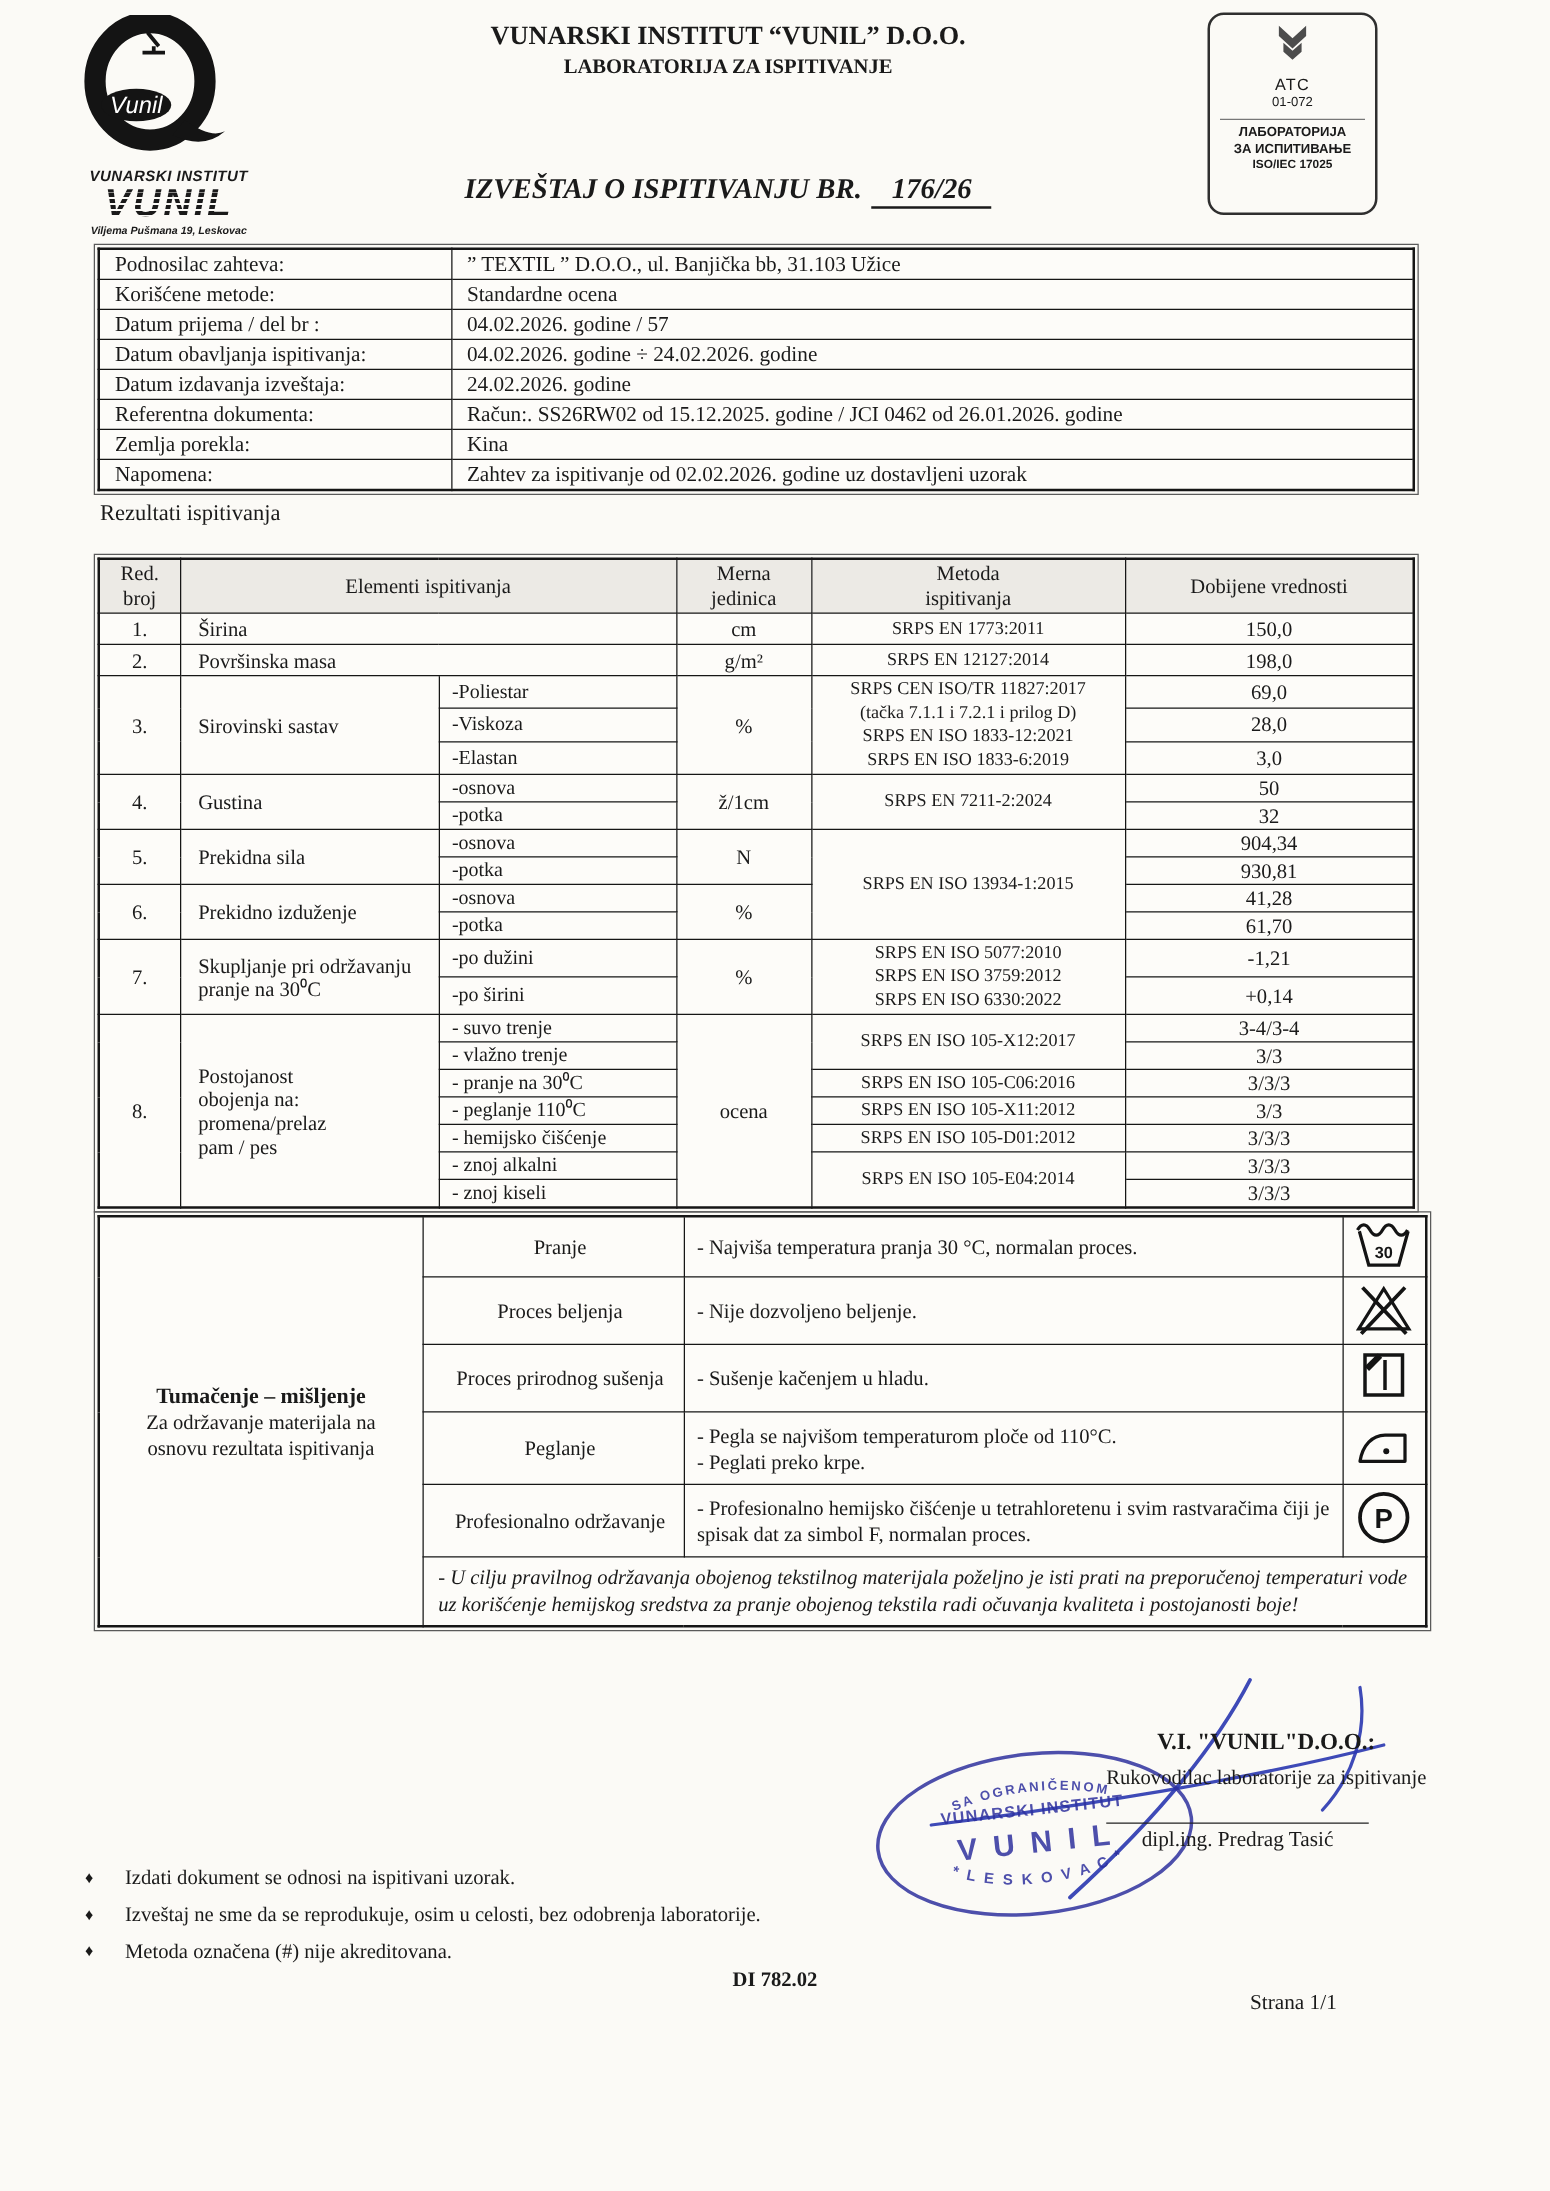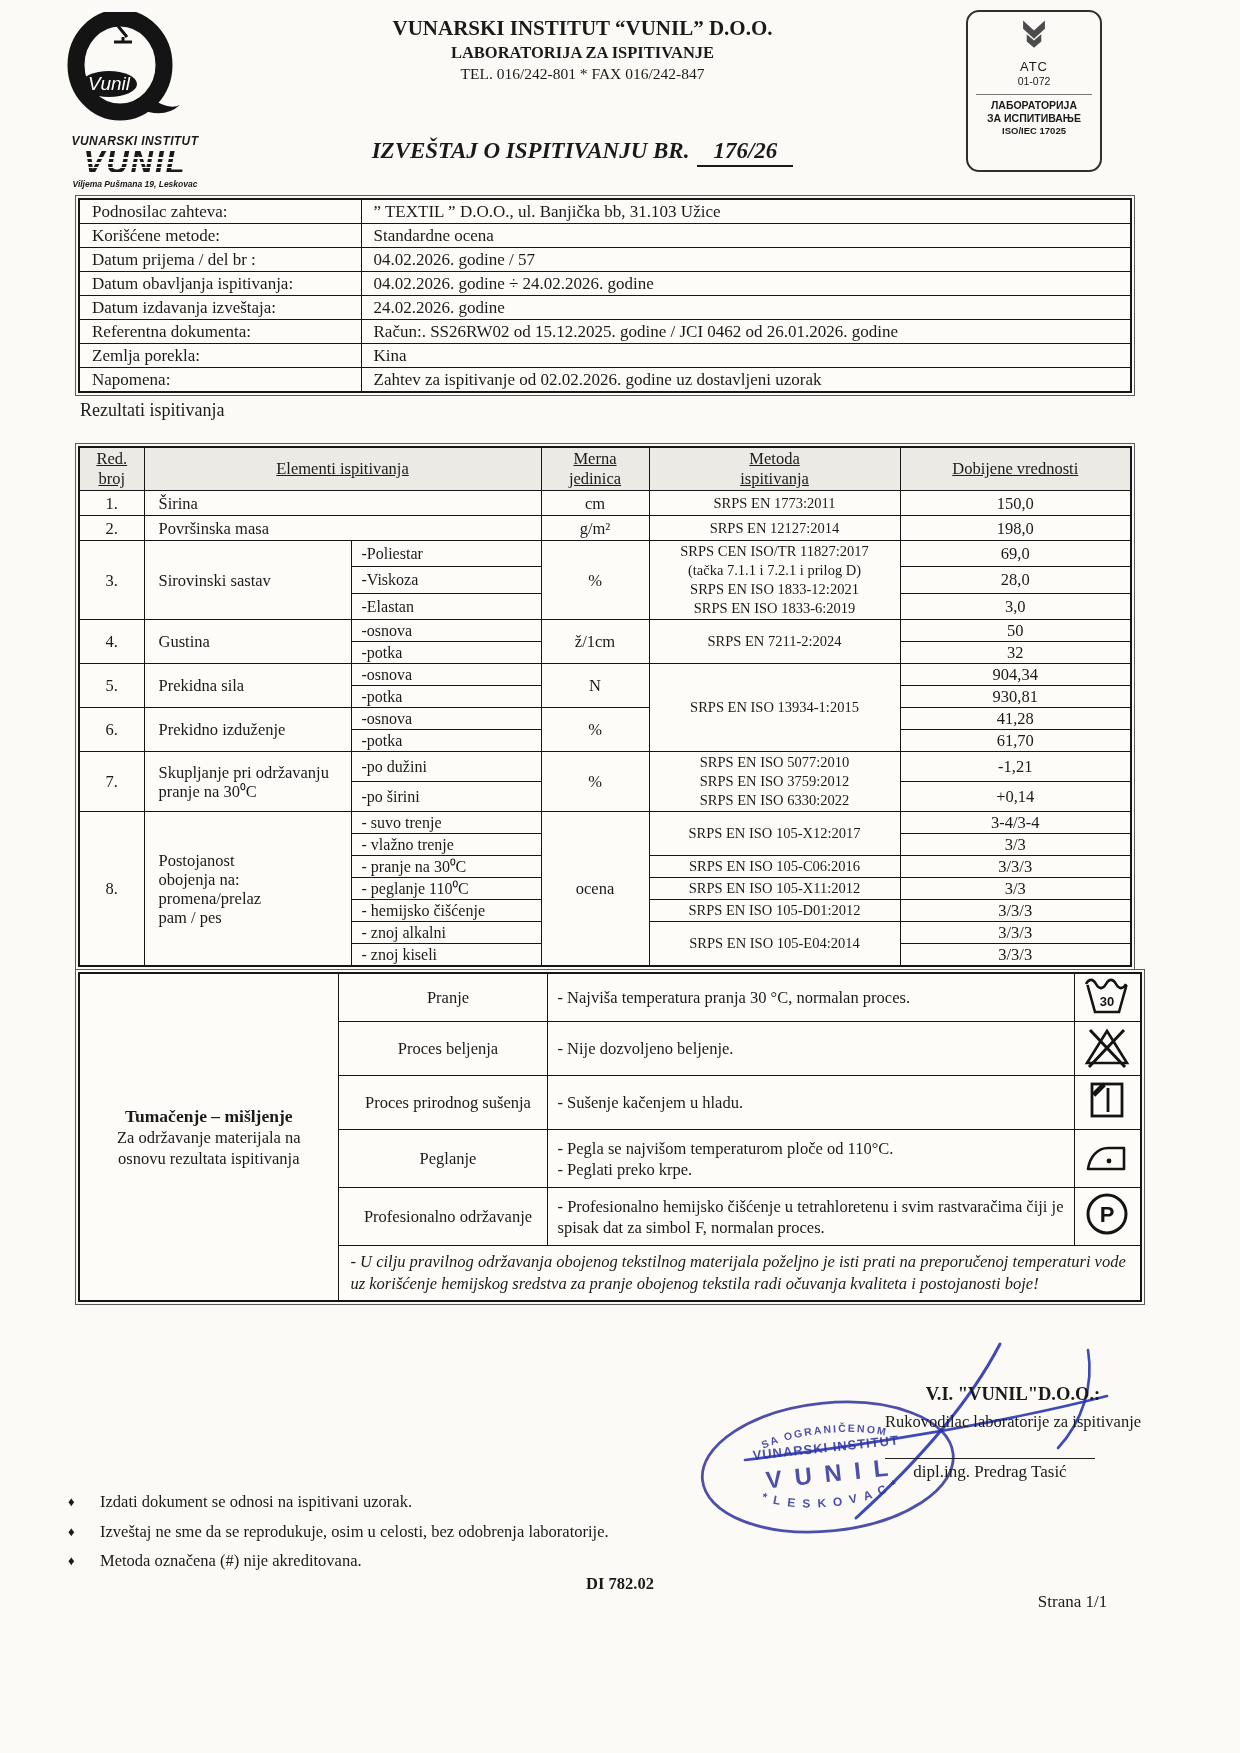--- a/index.html
+++ b/index.html
@@ -40,21 +40,21 @@
   .section-title{position:absolute;top:400px;left:80px;font-size:18px;}
   
   .res-wrap{position:absolute;top:446px;left:78px;}
   .res-tbl{width:1052px;}
   .res-tbl th{background:#eceae5;font-weight:normal;font-size:16.5px;white-space:pre-line;line-height:20px;}
   .res-tbl td{font-size:16.5px;text-align:center;line-height:19px;}
   .c-label{text-align:left !important;padding-left:14px;}
   .c-sub{text-align:left !important;padding-left:10px;font-size:16px !important;}
   .c-method{font-size:14.5px !important;line-height:17px;white-space:pre-line;}
   .pre{white-space:pre-line;}
-  .hh{height:34px;text-decoration:underline;} .h25{height:25px;} .h22{height:22px;} .h29{height:29px;}
+  .hh{height:34px;} .h25{height:25px;} .h22{height:22px;} .h29{height:29px;}
   
   .care-wrap{position:absolute;top:972px;left:78px;}
   .care-tbl{width:1062px;}
   .care-tbl td{font-size:16.5px;}
   .care-title-cell{text-align:center;vertical-align:middle;}
   .care-title{font-weight:bold;font-size:17.5px;}
   .care-sub{font-size:16.5px;white-space:pre-line;line-height:21px;}
   .care-attr{padding-left:12px;text-align:center;}
   .care-text{padding:4px 10px;white-space:pre-line;line-height:21px;}
   .care-just{text-align:justify;}
@@ -66,21 +66,21 @@
   .sign-company{position:absolute;left:848px;top:44px;width:330px;text-align:center;font-weight:bold;font-size:18.5px;}
   .sign-role{position:absolute;left:838px;top:72px;width:350px;text-align:center;font-size:16.5px;}
   .sign-line{position:absolute;left:885px;top:118px;width:210px;border-top:1.6px solid #222;}
   .sign-name{position:absolute;left:870px;top:122px;width:240px;text-align:center;font-size:17px;}
   .stamp{position:absolute;left:695px;top:56px;transform:rotate(-6deg);opacity:.84;}
   .sig-svg{position:absolute;left:640px;top:-14px;pointer-events:none;}
   .bullets{position:absolute;left:68px;top:152px;}
   .bullet-line{display:flex;font-size:16.5px;margin-bottom:9.5px;}
   .diamond{width:32px;font-size:13px;padding-top:2px;}
   .doc-code{position:absolute;left:0;top:234px;width:1240px;text-align:center;font-weight:bold;font-size:16.5px;}
-  .page-num{position:absolute;left:1000px;top:252px;width:145px;text-align:center;font-size:17px;}
+  .page-num{position:absolute;left:1000px;top:252px;width:145px;text-align:left;font-size:17px;}
   svg text{font-family:"Liberation Sans",sans-serif;}
 </style>
 </head>
 <body>
 
 <div class="page">
 
   <div class="header">
 
     <div class="q-logo">
@@ -95,21 +95,20 @@
 
     <div class="brand">
       <div class="brand-small">VUNARSKI INSTITUT</div>
       <div><span class="stripe-txt">VUNIL</span></div>
       <div class="brand-addr">Viljema Pušmana 19, Leskovac</div>
     </div>
 
     <div class="center-head">
       <div class="inst">VUNARSKI INSTITUT “VUNIL” D.O.O.</div>
       <div class="lab">LABORATORIJA ZA ISPITIVANJE</div>
-      <div class="tel">TEL. 016/242-801 * FAX  016/242-847</div>
     </div>
 
     <div class="report-line">
       <span>IZVEŠTAJ O ISPITIVANJU BR.</span><span class="report-num">176/26</span>
     </div>
 
     <div class="atc">
       <svg width="40" height="38" viewBox="0 0 44 36" style="margin-top:5px">
         <path d="M10 1 L22 12 L34 1 L34 10 L22 21 L10 10 Z" fill="#4c4c4c"></path>
         <path d="M14 16 L22 23 L30 16 L30 24 L22 31 L14 24 Z" fill="#4c4c4c"></path>

